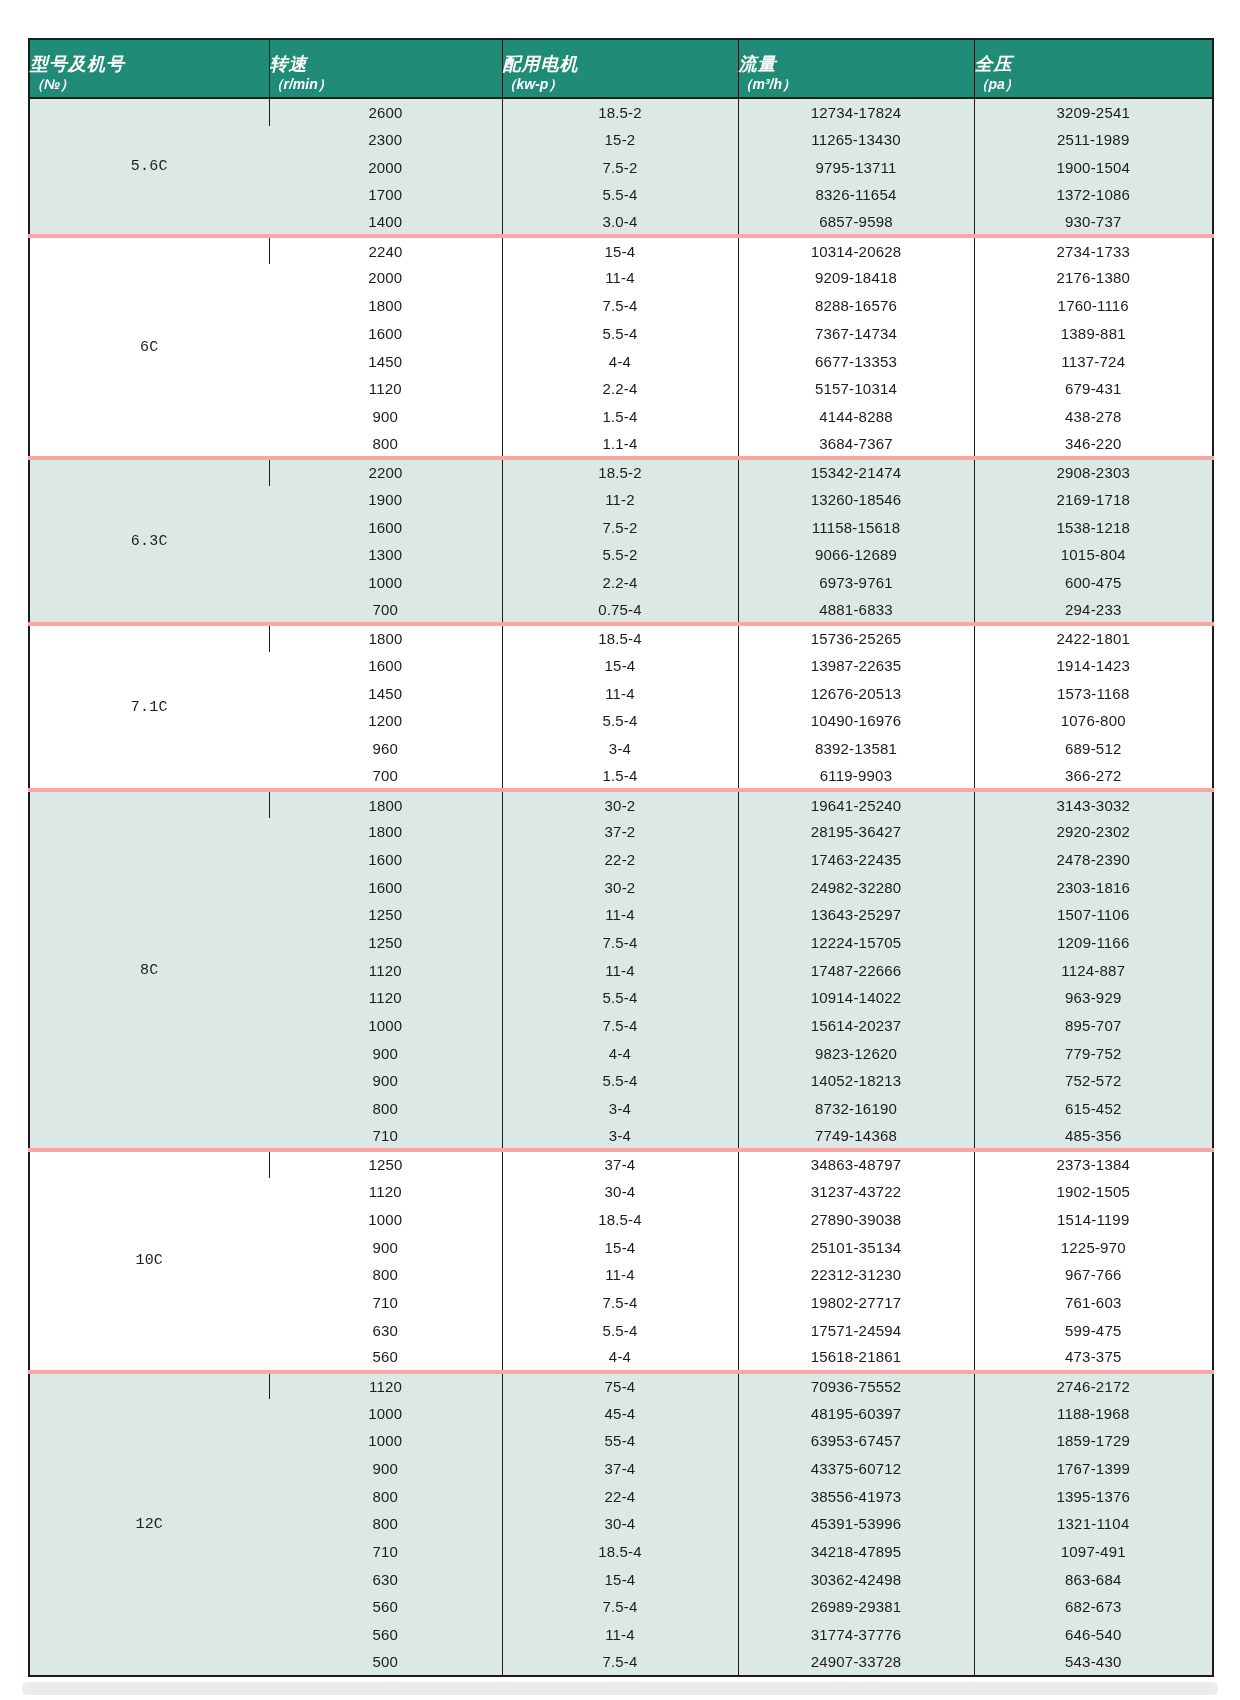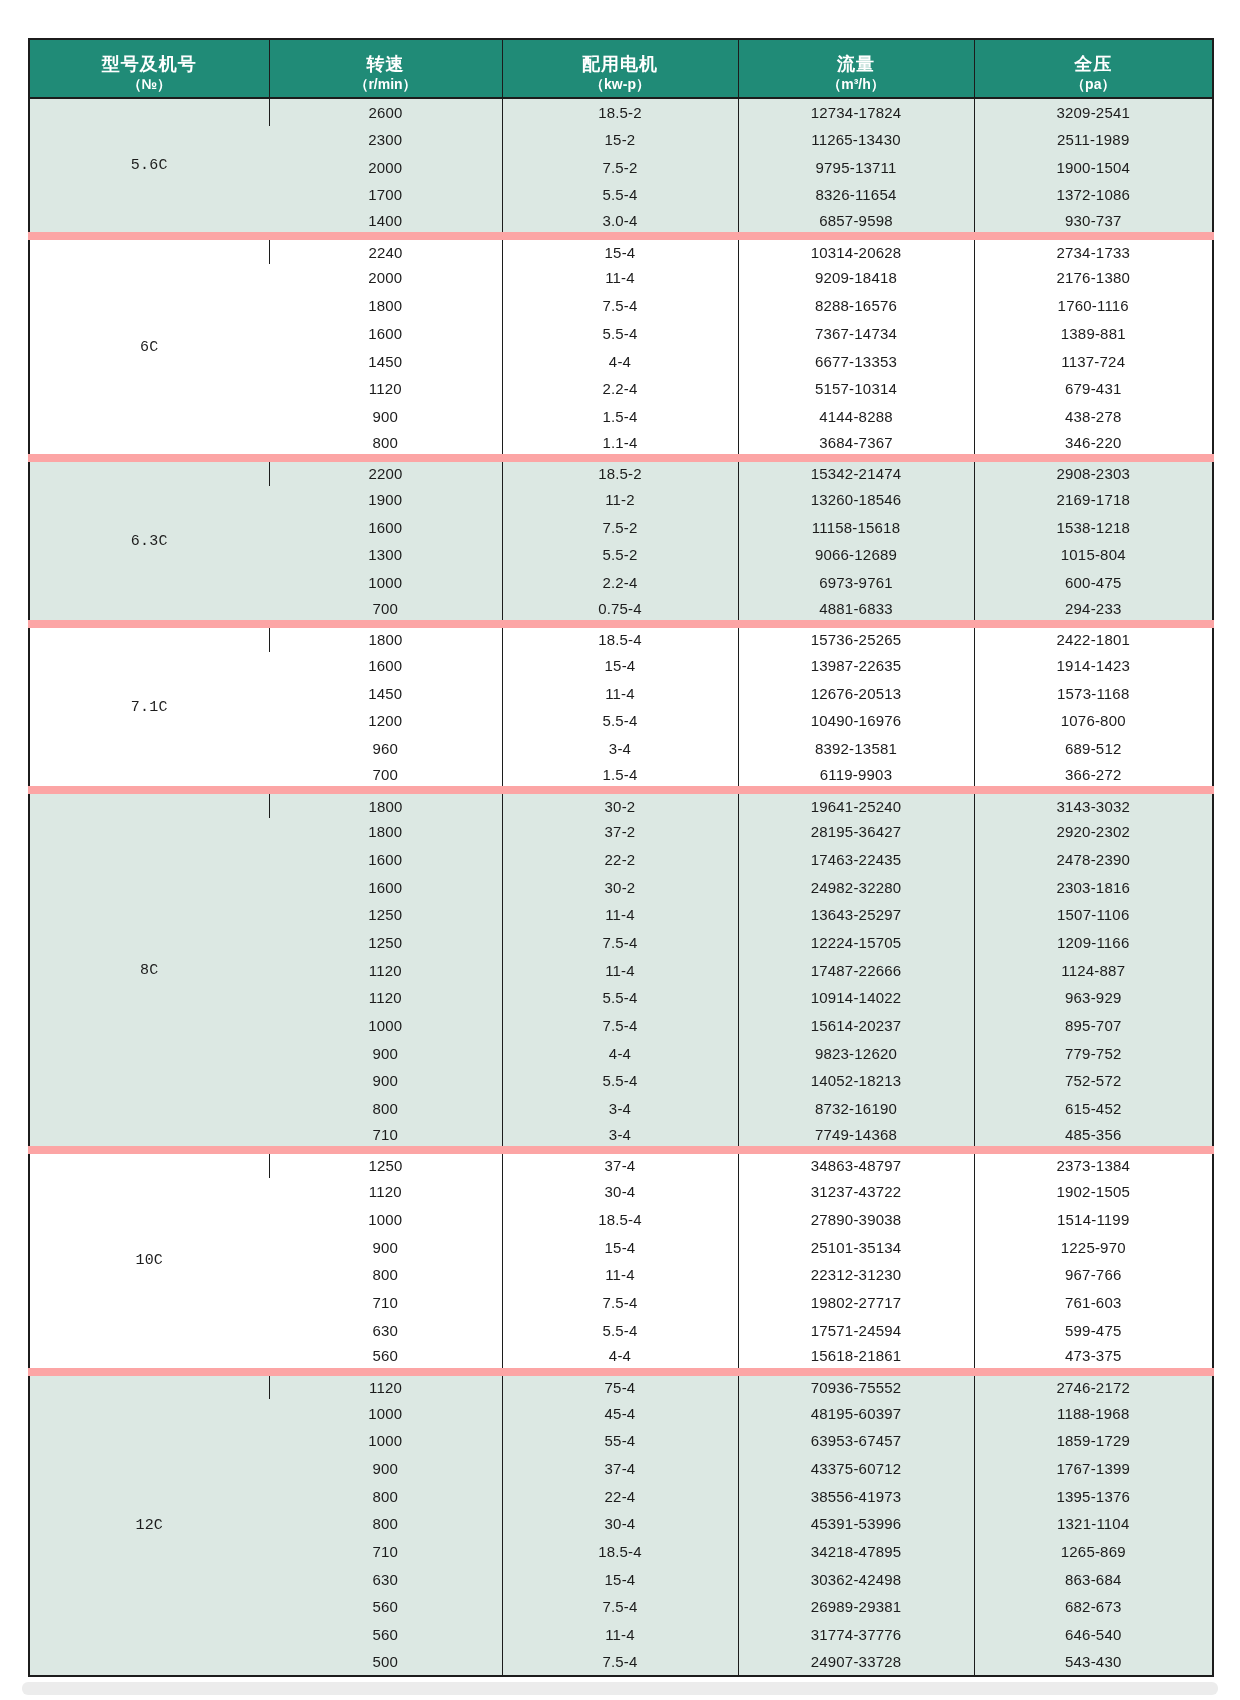--- a/index.html
+++ b/index.html
@@ -24,24 +24,25 @@
   col.c1 { width: 240px; }
   col.c2 { width: 233px; }
   col.c3 { width: 236px; }
   col.c4 { width: 236px; }
   col.c5 { width: 239px; }
   thead th {
     background: #208b77;
     color: #ffffff;
     height: 55px;
     vertical-align: middle;
-    text-align: center;
+    text-align: left;
     border-left: 1px solid #1c1c1c;
     border-bottom: 2px solid #1c1c1c;
     padding: 12px 0 4px 0;
+    font-style: italic;
   }
   thead th:first-child { border-left: none; }
   .h-title {
     font-size: 18px;
     font-weight: bold;
     line-height: 24px;
     letter-spacing: 1px;
   }
   .h-unit {
     font-size: 14px;
@@ -54,21 +55,21 @@
     vertical-align: middle;
     font-size: 15px;
     color: #1c1c1c;
     border-left: 1px solid #1c1c1c;
     letter-spacing: 0.2px;
     white-space: nowrap;
   }
   tbody td:first-child { border-left: none; }
   tbody tr.shaded td { background: #dce8e3; }
   tbody tr.plain td  { background: #ffffff; }
-  tbody tr.group-start td { border-top: 8px solid #fca5a5; }
+  tbody tr.group-start td { border-top: 4px solid #fca5a5; }
   td.model-cell {
     font-size: 15px;
     color: #1c1c1c;
     font-family: Liberation Mono, monospace;
   }
   .bottom-strip {
     position: absolute;
     left: 22px;
     top: 1682px;
     width: 1196px;
@@ -431,21 +432,21 @@
         <tr class="shaded">
           <td>800</td>
           <td>30-4</td>
           <td>45391-53996</td>
           <td>1321-1104</td>
         </tr>
         <tr class="shaded">
           <td>710</td>
           <td>18.5-4</td>
           <td>34218-47895</td>
-          <td>1265-869</td>
+          <td>1097-491</td>
         </tr>
         <tr class="shaded">
           <td>630</td>
           <td>15-4</td>
           <td>30362-42498</td>
           <td>863-684</td>
         </tr>
         <tr class="shaded">
           <td>560</td>
           <td>7.5-4</td>

